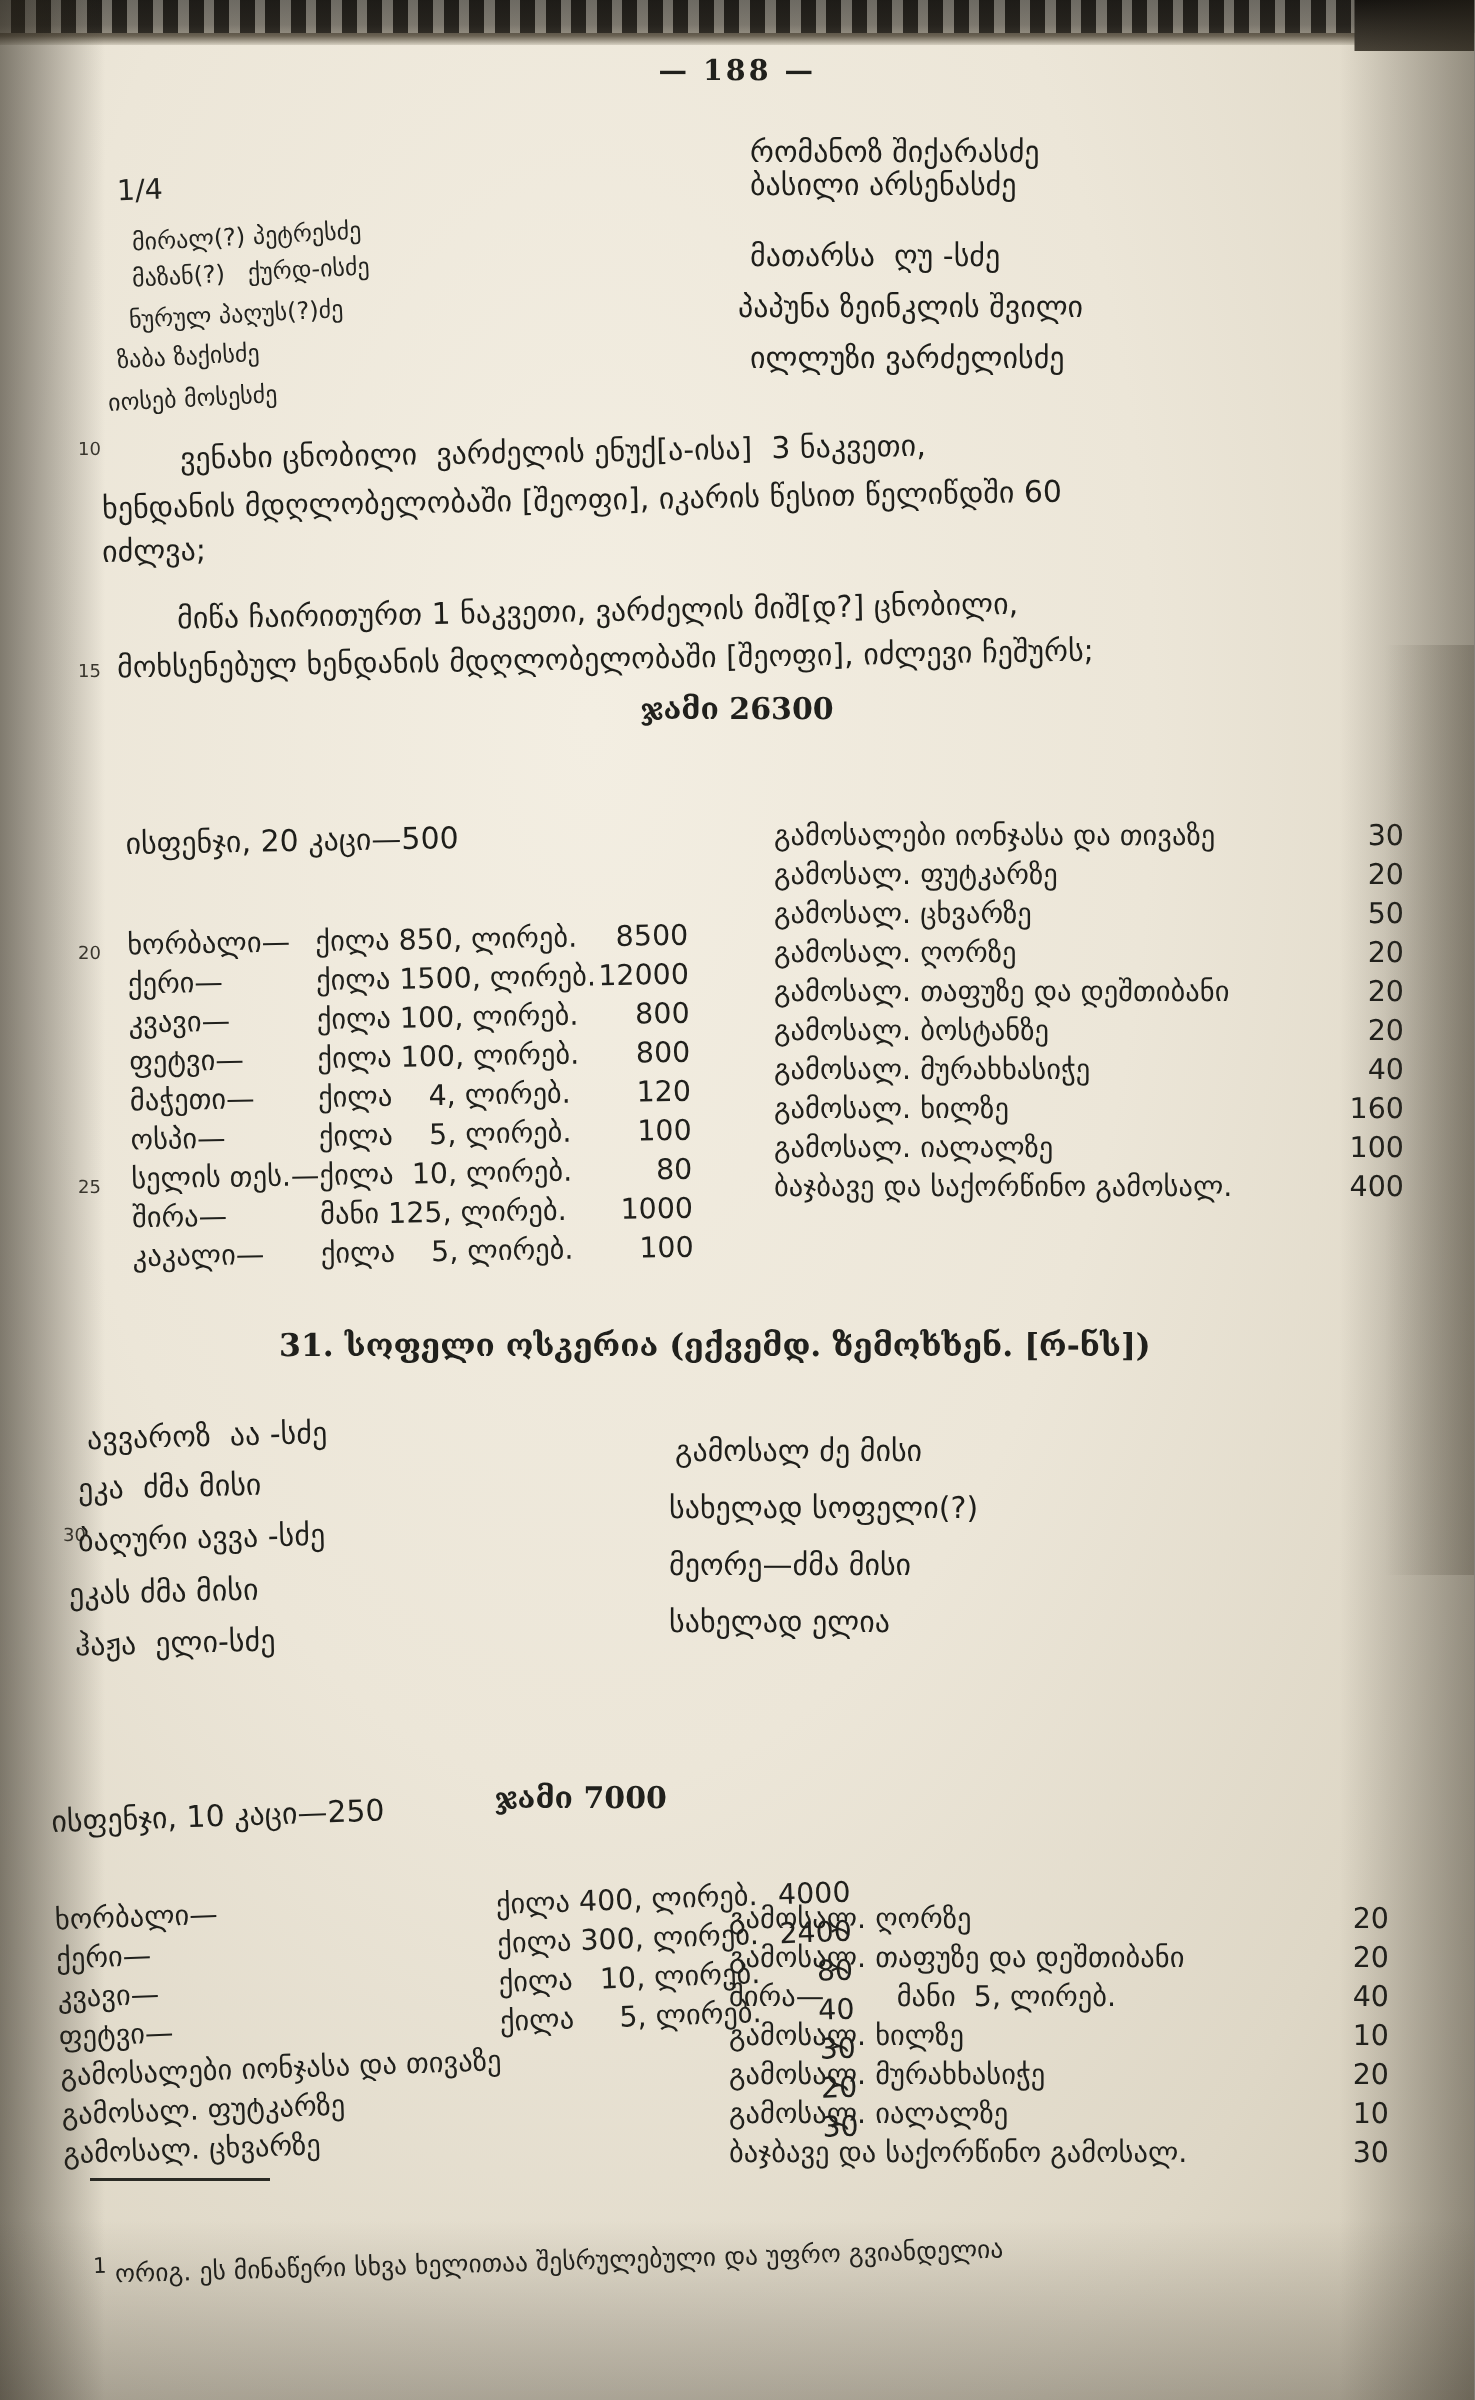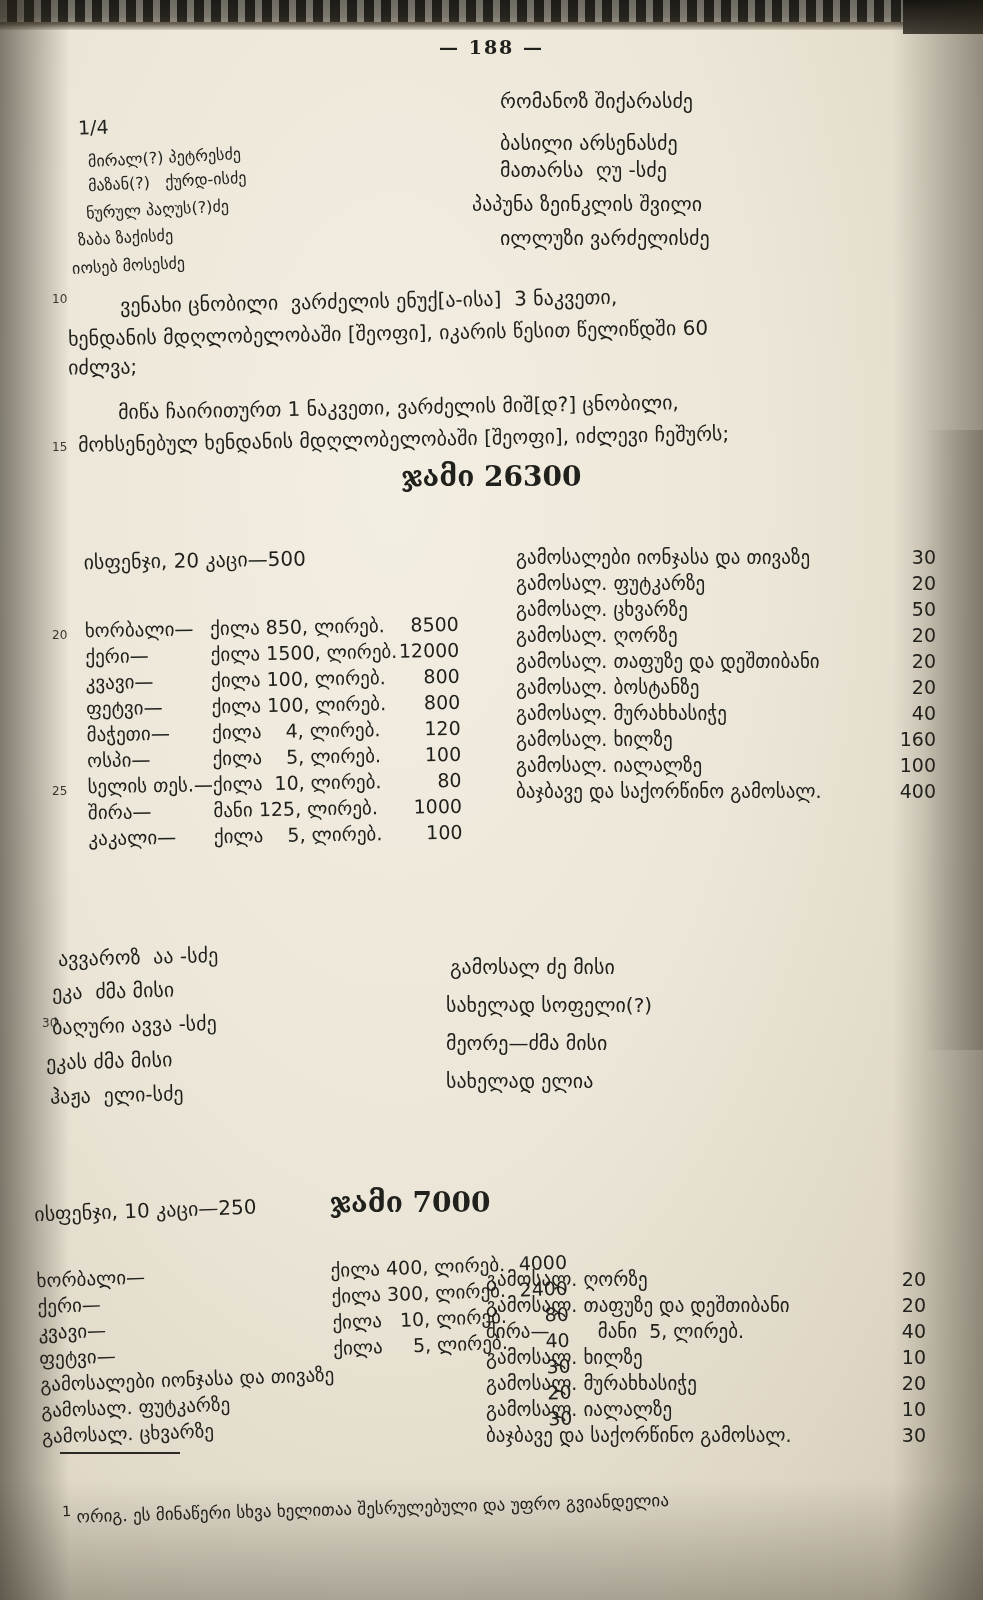--- a/index.html
+++ b/index.html
@@ -86,21 +86,21 @@
   .hand-sm { font-size: 16px; }
 
   .body-text {
     font-size: 20px;
     line-height: 30px;
     color: #1e1e1a;
     white-space: pre;
   }
 
   .total {
-    font-size: 28px;
+    font-size: 20px;
     font-weight: bold;
     font-family: "DejaVu Serif", serif;
   }
 
   .section-head {
     font-size: 21px;
     font-weight: bold;
     font-family: "DejaVu Serif", serif;
   }
 
@@ -159,23 +159,23 @@
 
     <div class="abs hand" style="top:116px; left:78px; transform:rotate(-2deg);">1/4</div>
 
     <div class="abs hand hand-sm" style="top:145px; left:88px; transform:rotate(-3deg); line-height:26px;">მირალ(?) პეტრესძე</div>
     <div class="abs hand hand-sm" style="top:172px; left:88px; transform:rotate(-3deg);">მაზან(?)   ქურდ-ისძე</div>
     <div class="abs hand hand-sm" style="top:200px; left:86px; transform:rotate(-3deg);">ნურულ პაღუს(?)ძე</div>
     <div class="abs hand hand-sm" style="top:228px; left:78px; transform:rotate(-3deg);">ზაბა ზაქისძე</div>
     <div class="abs hand hand-sm" style="top:256px; left:72px; transform:rotate(-3deg);">იოსებ მოსესძე</div>
 
     <div class="abs body-text" style="top:86px; left:500px;">რომანოზ შიქარასძე</div>
-    <div class="abs body-text" style="top:128px; left:500px;">ბასილი არსენასძე</div>
+    <div class="abs body-text" style="top:108px; left:500px;">ბასილი არსენასძე</div>
     <div class="abs body-text" style="top:155px; left:500px;">მათარსა  ღუ -სძე</div>
-    <div class="abs body-text" style="top:189px; left:472px;">პაპუნა ზეინკლის შვილი</div>
+    <div class="abs body-text" style="top:189px; left:492px;">პაპუნა ზეინკლის შვილი</div>
     <div class="abs body-text" style="top:223px; left:500px;text-align:right;">ილლუზი ვარძელისძე</div>
 
     <div class="abs body-text" style="top:286px; left:120px; transform:rotate(-1deg);">ვენახი ცნობილი  ვარძელის ენუქ[ა-ისა]  3 ნაკვეთი,  </div>
     <div class="abs body-text" style="top:318px; left:68px; transform:rotate(-1deg);">ხენდანის მდღლობელობაში [შეოფი], იკარის წესით წელიწდში 60 </div>
     <div class="abs body-text" style="top:352px; left:68px; transform:rotate(-1deg);">იძლვა;</div>
     <div class="abs body-text" style="top:392px; left:118px; transform:rotate(-1deg);">მიწა ჩაირითურთ 1 ნაკვეთი, ვარძელის მიშ[დ?] ცნობილი,  </div>
     <div class="abs body-text" style="top:424px; left:78px; transform:rotate(-1deg);">მოხსენებულ ხენდანის მდღლობელობაში [შეოფი], იძლევი ჩეშურს;</div>
 
     <div class="abs marginnum" style="top:292px; left:52px;">10</div>
     <div class="abs marginnum" style="top:440px; left:52px;">15</div>
@@ -274,20 +274,21 @@
           <td class="desc">გამოსალ. იალალზე</td>
           <td class="val">100</td>
         </tr>
         <tr>
           <td class="desc">ბაჯბავე და საქორწინო გამოსალ.</td>
           <td class="val">400</td>
         </tr>
       </tbody></table>
     </div>
 
+    <div class="abs section-head" style="top:884px; left:186px; white-space:normal;">31. სოფელი ოსკერია (ექვემდ. ზემოხხენ. [რ-ნს])</div>
 
     <div class="abs body-text" style="top:942px; left:58px; transform:rotate(-1.5deg);">ავვაროზ  ა‍ა -სძე</div>
     <div class="abs body-text" style="top:976px; left:52px; transform:rotate(-1.5deg);">ეკა  ძმა მისი</div>
     <div class="abs body-text" style="top:1010px; left:52px; transform:rotate(-1.5deg);">ბაღური ავვა -სძე</div>
     <div class="abs body-text" style="top:1046px; left:46px; transform:rotate(-1.5deg);">ეკას ძმა მისი</div>
     <div class="abs body-text" style="top:1080px; left:50px; transform:rotate(-1.5deg);">ჰაჟა  ელი-სძე</div>
 
     <div class="abs body-text" style="top:952px; left:450px;">გამოსალ ძე მისი</div>
     <div class="abs body-text" style="top:990px; left:446px;">სახელად სოფელი(?)</div>
     <div class="abs body-text" style="top:1028px; left:446px;">მეორე—ძმა მისი</div>

